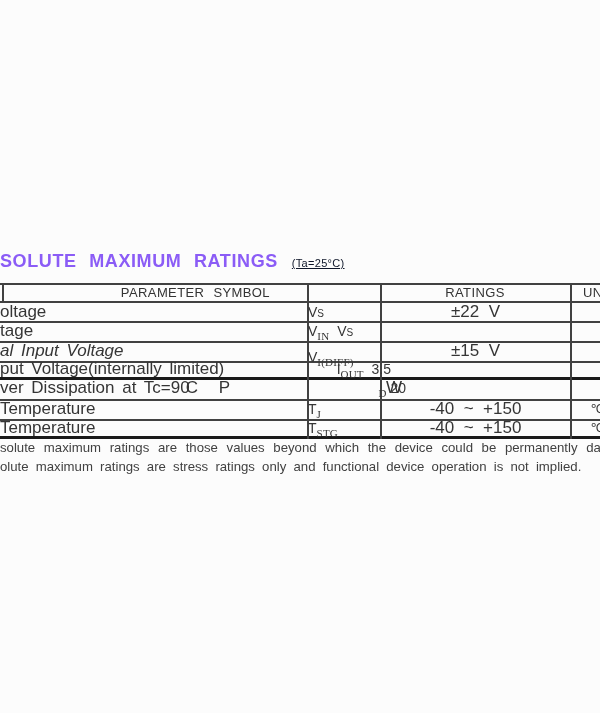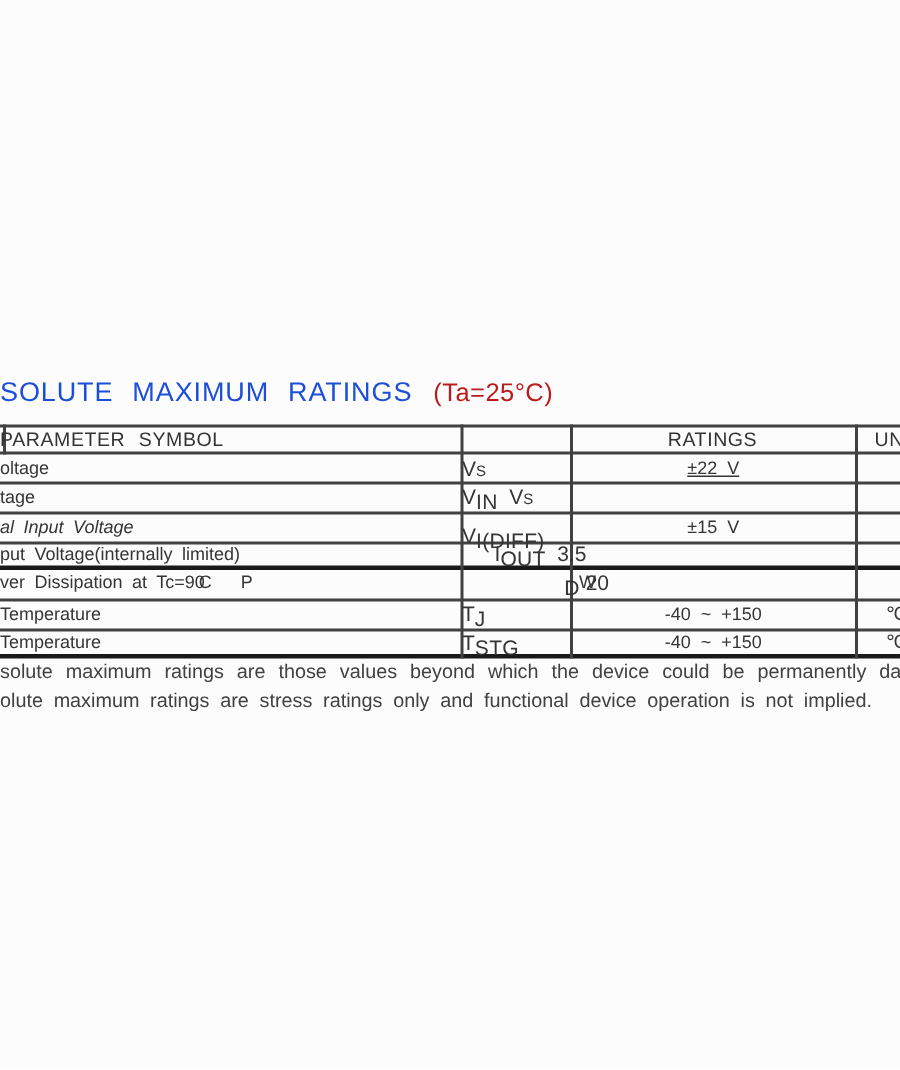--- a/index.html
+++ b/index.html
@@ -4,43 +4,43 @@
 <style>
   html,body{margin:0;padding:0;background:#ffffff;}
   .page{
     position:relative;width:600px;height:713px;overflow:hidden;
     background:#fcfcfc;color:#363636;
     font-family:"Liberation Sans",sans-serif;
     filter:blur(0.25px);
   }
   
   .title-row{position:absolute;left:0;top:251px;display:flex;align-items:baseline;gap:14px;white-space:pre;}
-  .title{font-size:18px;letter-spacing:0.6px;word-spacing:7px;color:#1d4ed8;}
-  .title-cond{font-size:17px;letter-spacing:0.3px;color:#b91c1c;}
+  .title{font-size:18px;letter-spacing:0.6px;word-spacing:7px;color:#8b5cf6;font-weight:bold;}
+  .title-cond{font-size:11px;letter-spacing:0.3px;color:#0f172a;text-decoration:underline;}
   
   .hline{position:absolute;left:0;width:600px;background:#414141;}
   .hline.thick{background:#1a1a1a;}
   .vline{position:absolute;width:1.7px;background:#414141;}
   
-  .cell{position:absolute;height:18px;line-height:18px;font-size:12px;white-space:pre;color:#353535;}
+  .cell{position:absolute;height:18px;line-height:18px;font-size:17px;white-space:pre;color:#353535;}
   .hdr{top:283px;height:19px;line-height:19px;font-size:13px;letter-spacing:0.4px;word-spacing:5px;color:#333;}
-  .hdr-param{left:0;width:270px;text-align:left;}
+  .hdr-param{left:0;width:270px;text-align:right;}
   .hdr-ratings{left:382px;width:186px;text-align:center;}
   .hdr-unit{left:570px;width:40px;padding-left:13px;}
   .param{left:0;width:302px;word-spacing:3px;}
   .sym{left:308px;width:71px;text-align:left;font-size:14px;}
   .sym.align-r{text-align:right;padding-right:1px;}
   .sym.align-r2{text-align:right;padding-right:8px;margin-left:27px;}
   .rate{left:382px;width:187px;text-align:center;}
   .rate.align-l{text-align:left;padding-left:4px;}
   .unit{left:570px;width:40px;padding-left:21px;font-size:12.5px;}
   
   .seg-n{}
   .seg-sm{font-size:10px;}
-  .seg-sub{font-size:14px;vertical-align:-3.5px;letter-spacing:0.2px;}
+  .seg-sub{font-size:11px;vertical-align:-3.5px;letter-spacing:0.2px;font-family:Liberation Serif, serif;}
   .seg-ov{letter-spacing:-4px;margin-right:17px;}
   
   .note{position:absolute;left:0;width:620px;white-space:pre;overflow:hidden;font-size:13.2px;line-height:18px;color:#414141;}
   .note1{top:439px;word-spacing:5px;}
   .note2{top:458px;word-spacing:3.5px;}
 </style>
 </head>
 <body>
 
 <div class="page">
@@ -67,21 +67,21 @@
     <div class="vline" style="left:380px;top:283px;height:156px;"></div>
     <div class="vline" style="left:570px;top:283px;height:156px;"></div>
 
     <div class="cell hdr hdr-param">PARAMETER SYMBOL</div>
     <div class="cell hdr hdr-ratings">RATINGS</div>
     <div class="cell hdr hdr-unit">UNIT</div>
 
     <div id="rows-host">
         <div class="cell param" style="top: 303px;"><span class="seg-n">oltage</span></div>
         <div class="cell sym" style="top: 303px;"><span class="seg-n">V</span><span class="seg-sm">S</span></div>
-        <div class="cell rate" style="top: 303px; text-decoration: underline;"><span class="seg-n">±22  V</span></div>
+        <div class="cell rate" style="top: 303px;"><span class="seg-n">±22  V</span></div>
         <div class="cell param" style="top: 322px;"><span class="seg-n">tage</span></div>
         <div class="cell sym" style="top: 322px;"><span class="seg-n">V</span><span class="seg-sub">IN</span><span class="seg-n">  V</span><span class="seg-sm">S</span></div>
         <div class="cell rate" style="top: 322px;"></div>
         <div class="cell param" style="top: 342px; font-style: italic;"><span class="seg-n">al Input Voltage</span></div>
         <div class="cell sym" style="top: 348px;"><span class="seg-n">V</span><span class="seg-sub">I(DIFF)</span></div>
         <div class="cell rate" style="top: 342px;"><span class="seg-n">±15  V</span></div>
         <div class="cell param" style="top: 360px;"><span class="seg-n">put Voltage(internally limited)</span></div>
         <div class="cell sym align-r" style="top: 360px; padding-left: 12px;"><span class="seg-n">I</span><span class="seg-sub">OUT</span><span class="seg-n">  3.5</span></div>
         <div class="cell rate" style="top: 360px;"></div>
         <div class="cell param" style="top: 379px;"><span class="seg-n">ver Dissipation at Tc=9</span><span class="seg-ov">0C</span><span class="seg-n"> P</span></div>

